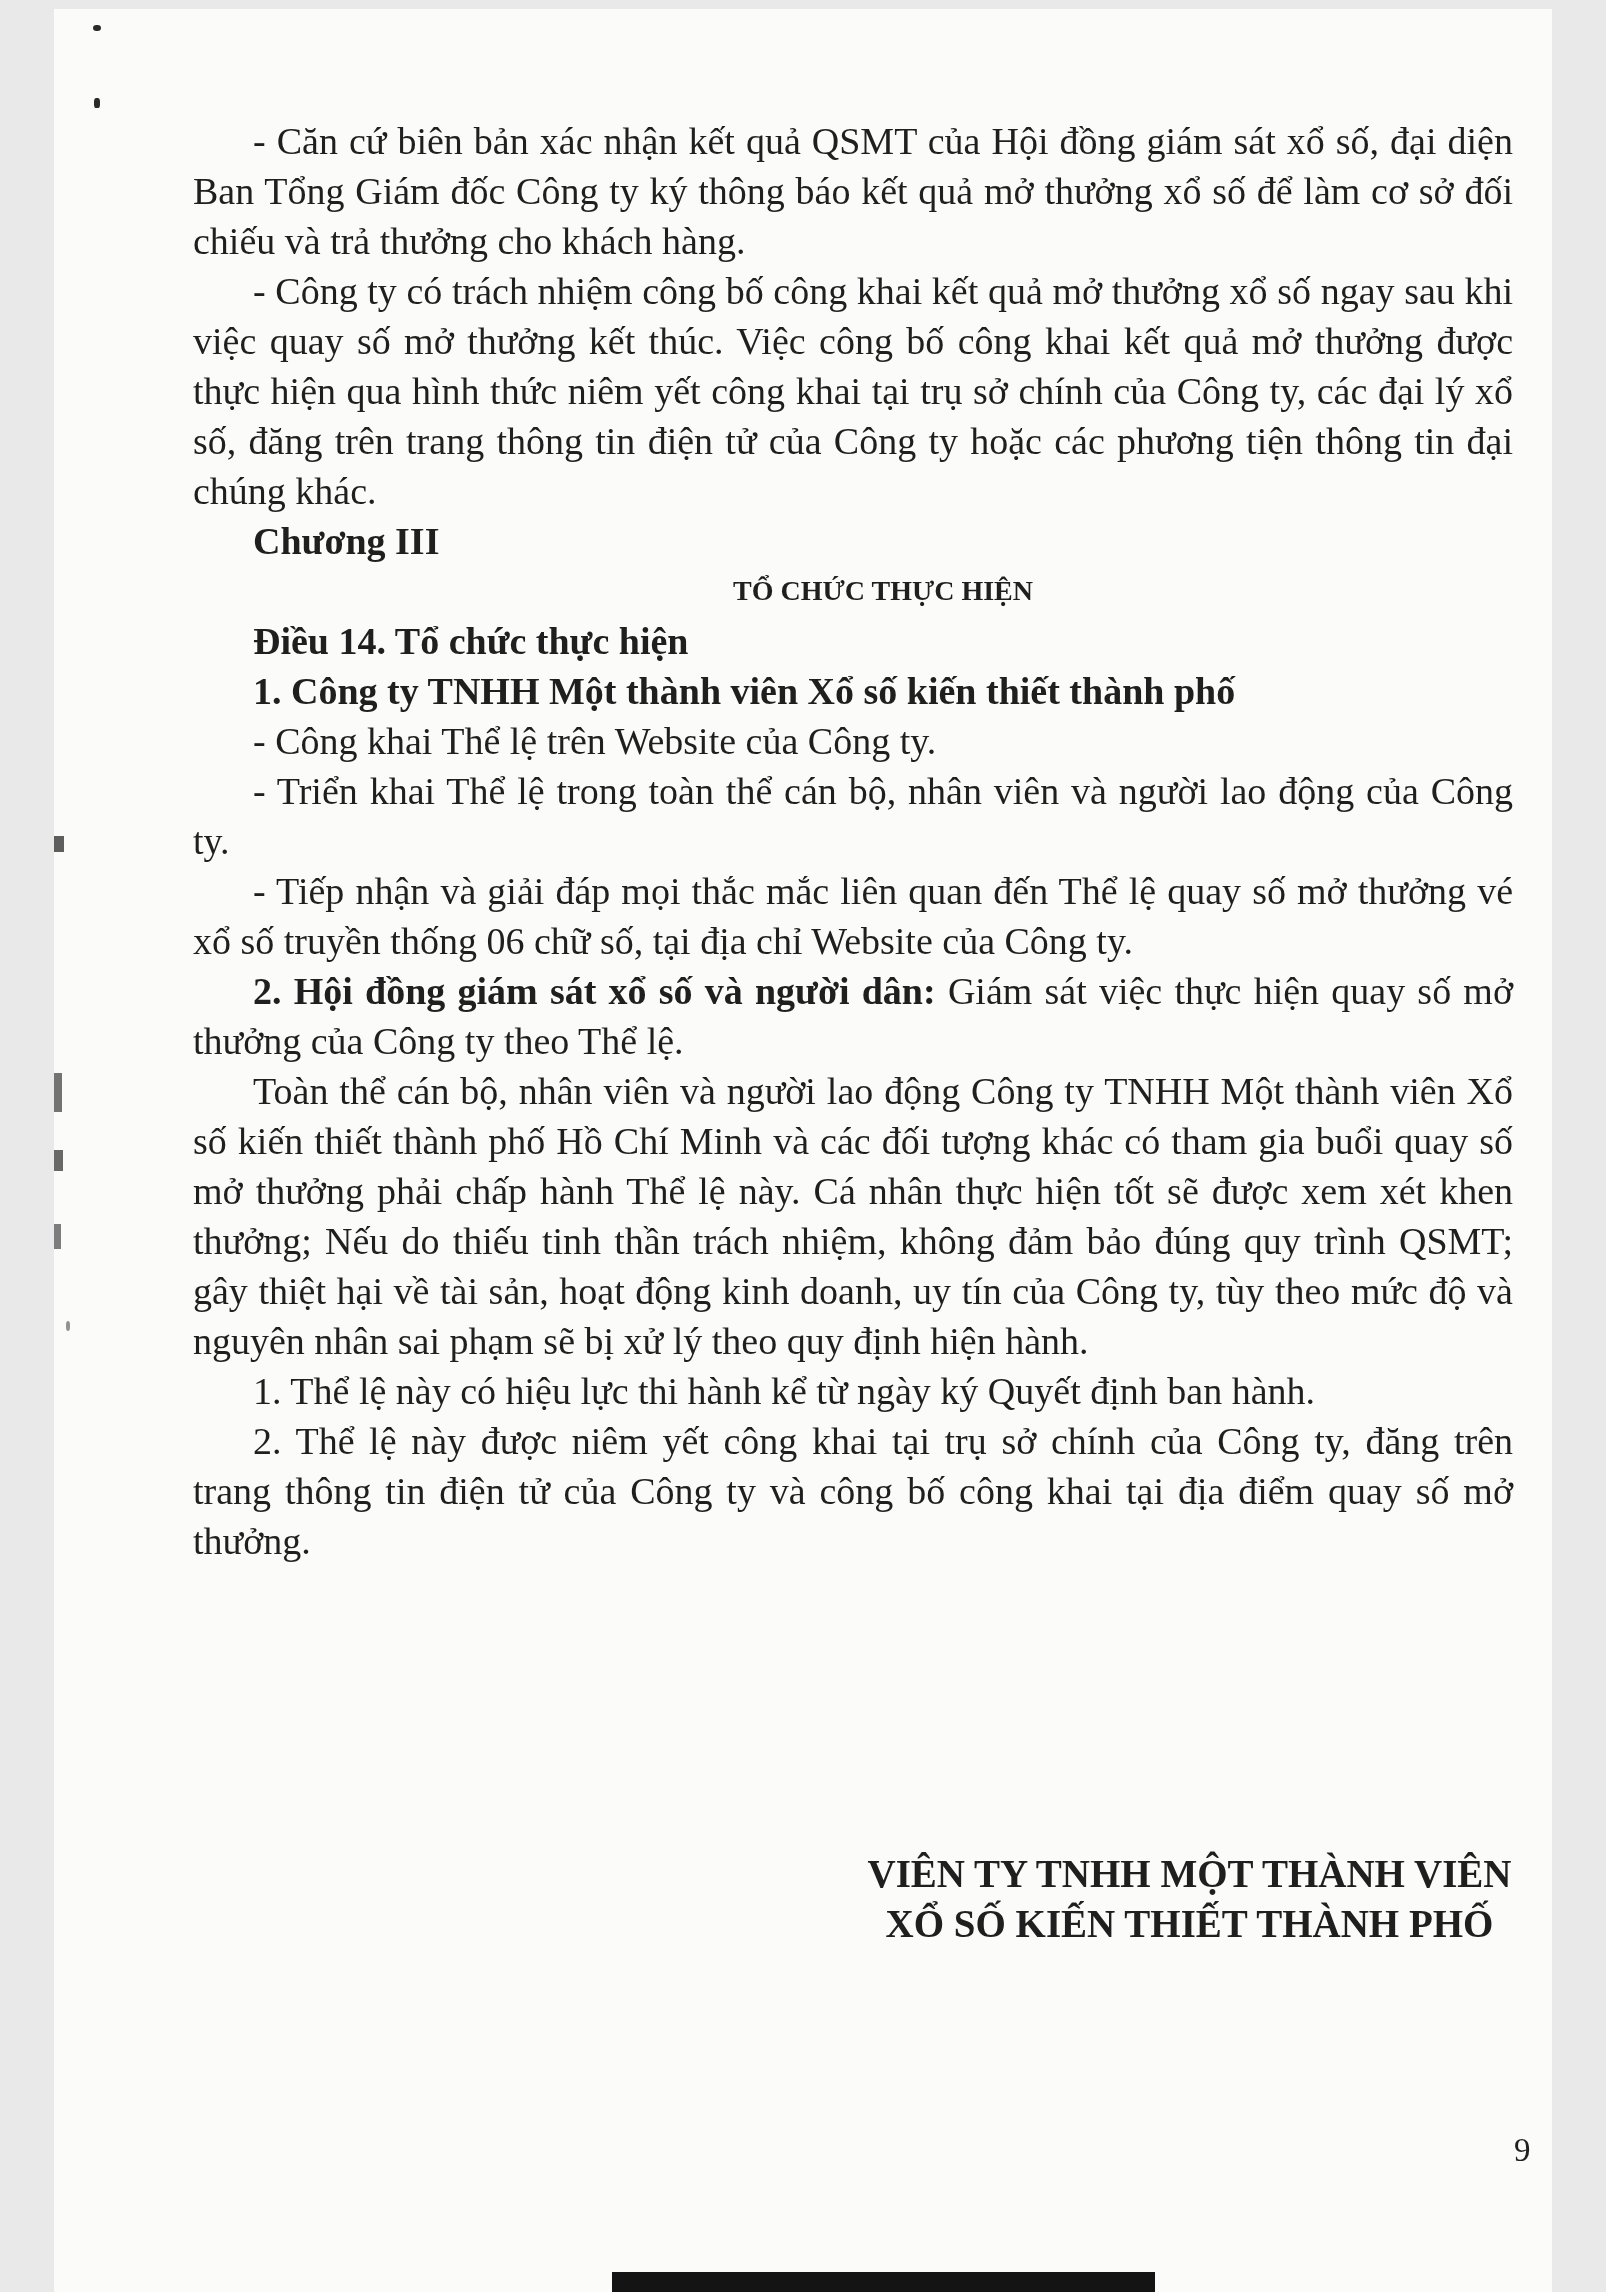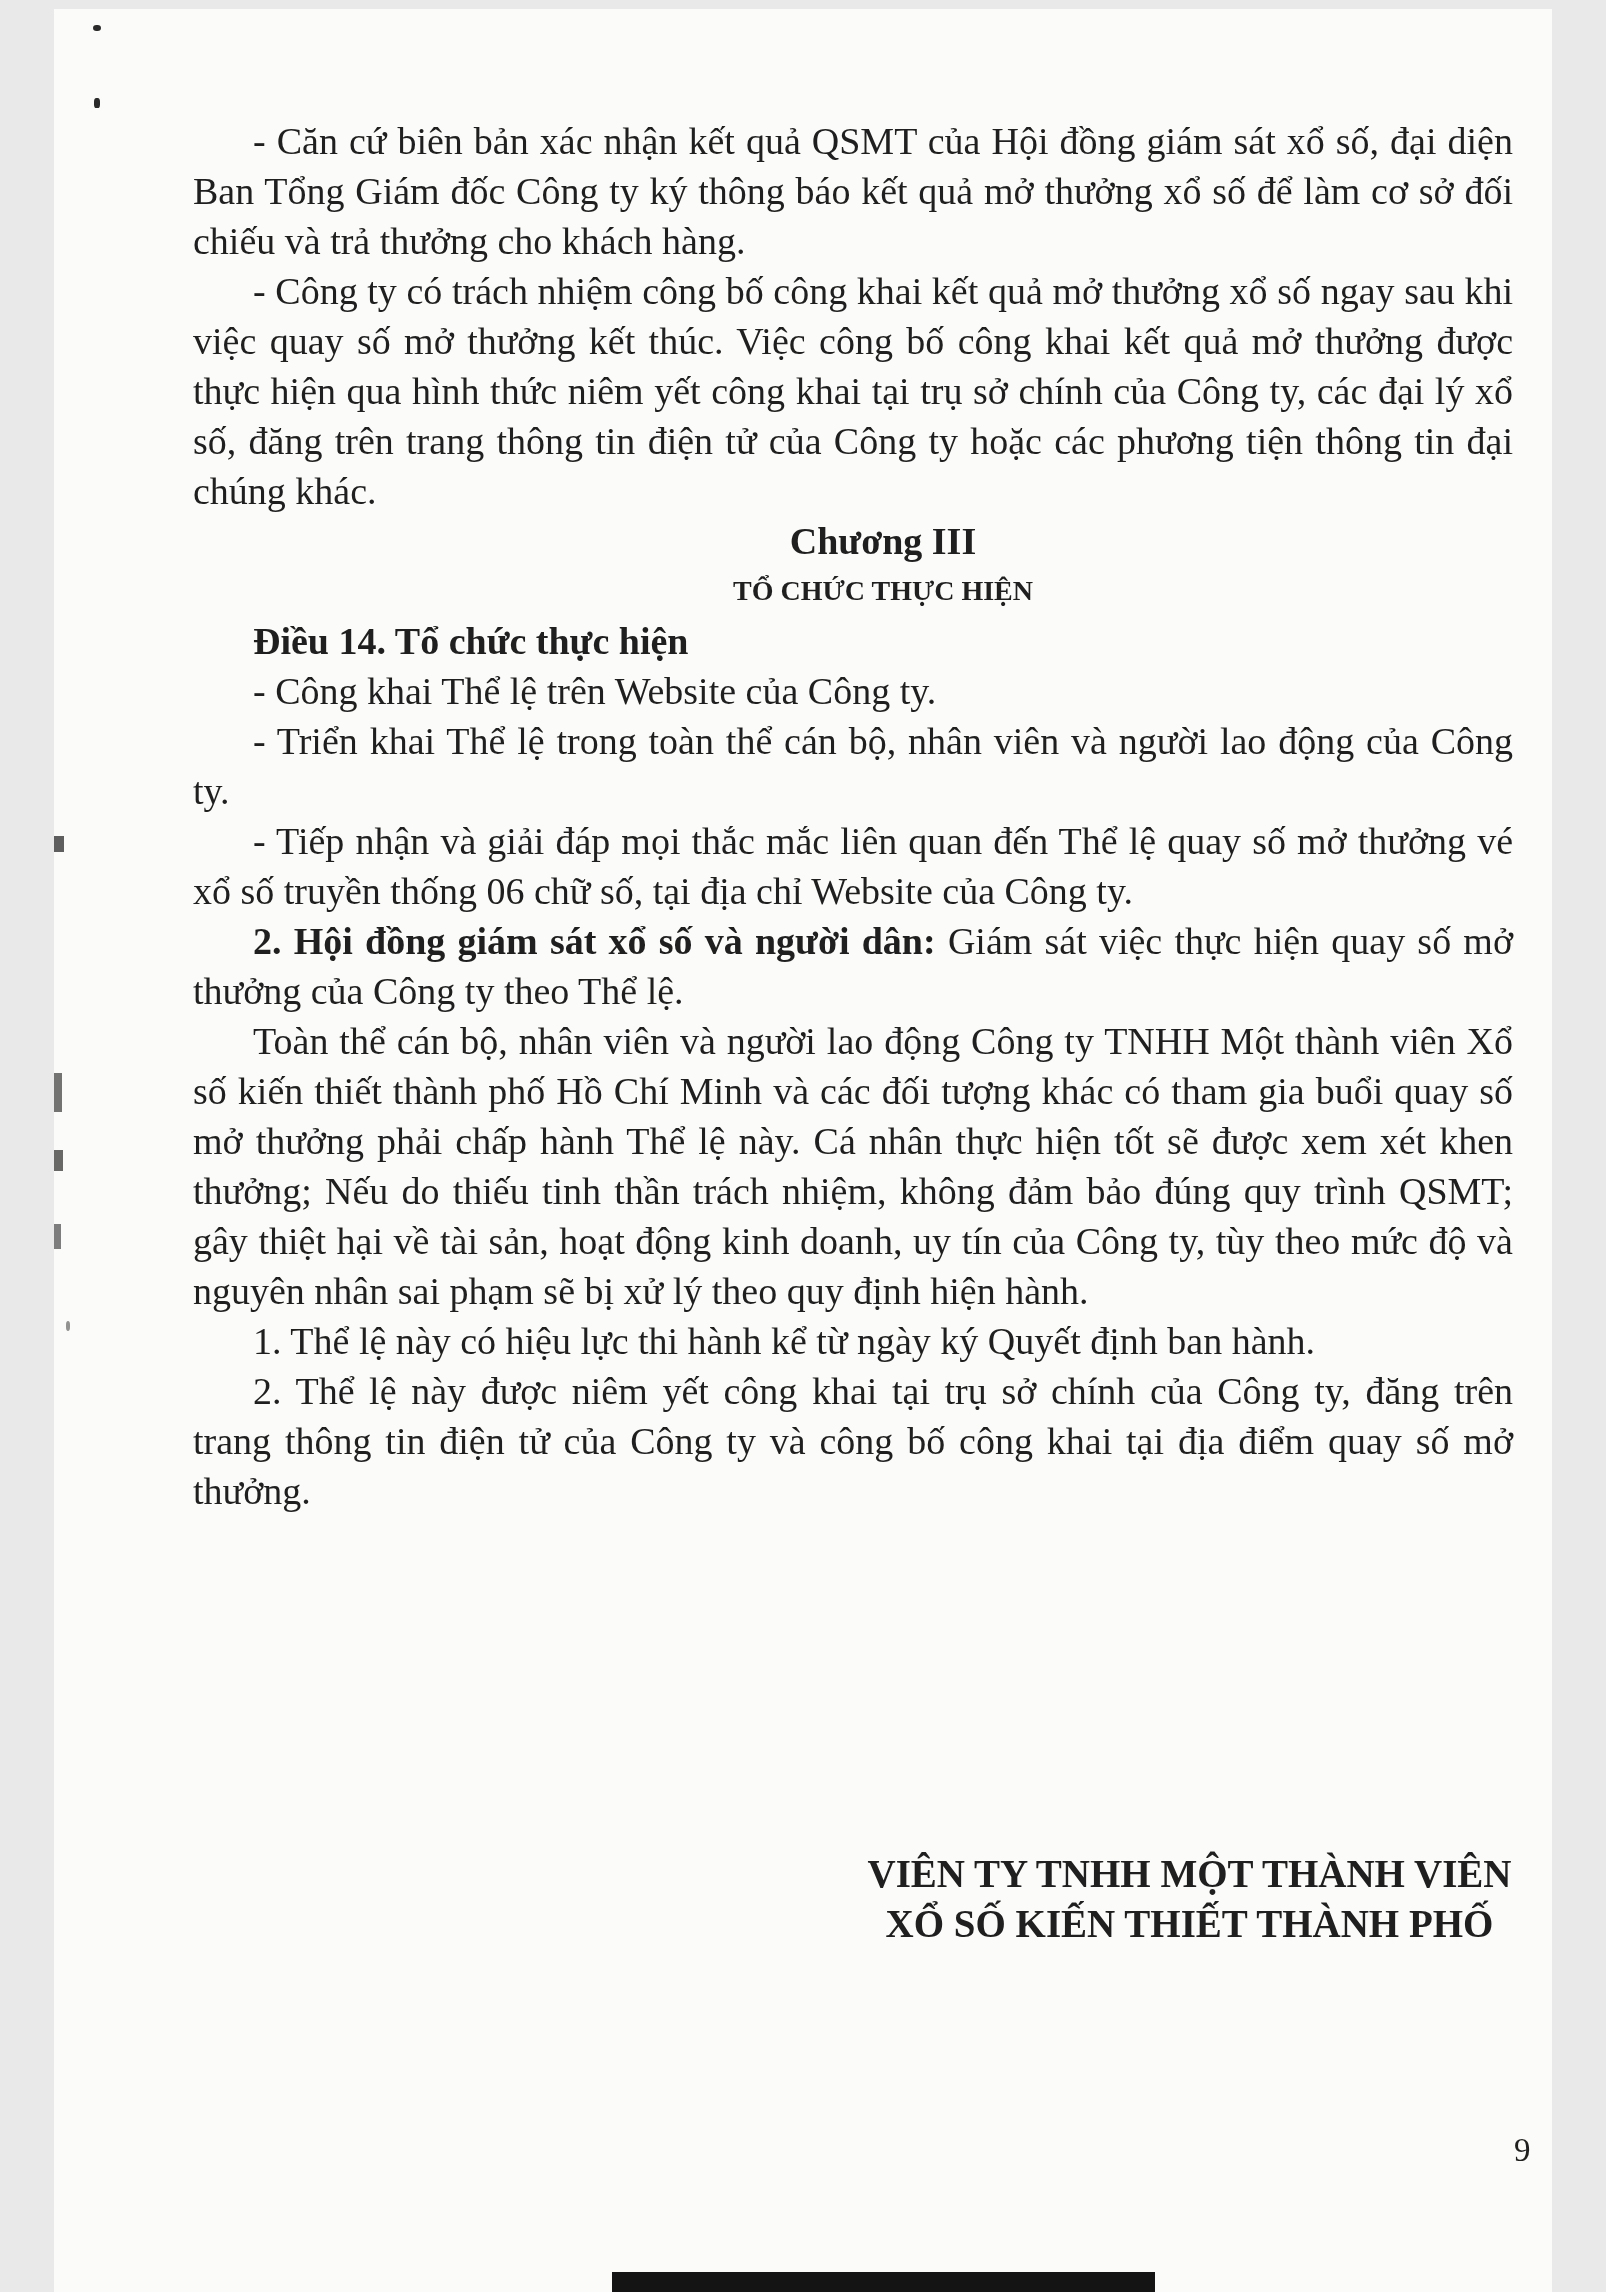--- a/index.html
+++ b/index.html
@@ -22,21 +22,21 @@
     position: absolute;
     left: 139px;
     top: 107px;
     width: 1320px;
     font-size: 38px;
     line-height: 50px;
     text-align: justify;
   }
   .content p { margin: 0; text-indent: 60px; }
   .para { margin-bottom: 1.9px; }
-  .chapter { text-align: center; text-indent: 0; font-weight: bold; margin-top: 5.8px; }
+  .chapter { text-align: left; text-indent: 0; font-weight: bold; margin-top: 5.8px; }
   .chapter-title { text-align: center; text-indent: 0; font-weight: bold; font-size: 28px; margin-bottom: 7.8px; }
   .art-heading { font-weight: bold; margin-top: 5.8px; margin-bottom: 3.9px; }
   .bold-lead { font-weight: bold; }
   .signature {
     position: absolute;
     left: 728px;
     top: 1840px;
     width: 815px;
     text-align: center;
     font-weight: bold;
@@ -82,20 +82,21 @@
   <div class="content">
 
     <p class="para">- Căn cứ biên bản xác nhận kết quả QSMT của Hội đồng giám sát xổ số, đại diện Ban Tổng Giám đốc Công ty ký thông báo kết quả mở thưởng xổ số để làm cơ sở đối chiếu và trả thưởng cho khách hàng.</p>
     <p class="para">- Công ty có trách nhiệm công bố công khai kết quả mở thưởng xổ số ngay sau khi việc quay số mở thưởng kết thúc. Việc công bố công khai kết quả mở thưởng được thực hiện qua hình thức niêm yết công khai tại trụ sở chính của Công ty, các đại lý xổ số, đăng trên trang thông tin điện tử của Công ty hoặc các phương tiện thông tin đại chúng khác.</p>
 
     <p class="chapter">Chương III</p>
     <p class="chapter-title">TỔ CHỨC THỰC HIỆN</p>
 
     <p class="art-heading">Điều 14. Tổ chức thực hiện</p>
 
+    <p class="para bold-lead">1. Công ty TNHH Một thành viên Xổ số kiến thiết thành phố</p>
 
     <p class="para">- Công khai Thể lệ trên Website của Công ty.</p>
     <p class="para">- Triển khai Thể lệ trong toàn thể cán bộ, nhân viên và người lao động của Công ty.</p>
     <p class="para">- Tiếp nhận và giải đáp mọi thắc mắc liên quan đến Thể lệ quay số mở thưởng vé xổ số truyền thống 06 chữ số, tại địa chỉ Website của Công ty.</p>
 
     <p class="para"><strong class="bold-lead">2. Hội đồng giám sát xổ số và người dân:</strong> <span>Giám sát việc thực hiện quay số mở thưởng của Công ty theo Thể lệ.</span></p>
 
 
     <p class="para">Toàn thể cán bộ, nhân viên và người lao động Công ty TNHH Một thành viên Xổ số kiến thiết thành phố Hồ Chí Minh và các đối tượng khác có tham gia buổi quay số mở thưởng phải chấp hành Thể lệ này. Cá nhân thực hiện tốt sẽ được xem xét khen thưởng; Nếu do thiếu tinh thần trách nhiệm, không đảm bảo đúng quy trình QSMT; gây thiệt hại về tài sản, hoạt động kinh doanh, uy tín của Công ty, tùy theo mức độ và nguyên nhân sai phạm sẽ bị xử lý theo quy định hiện hành.</p>
 

